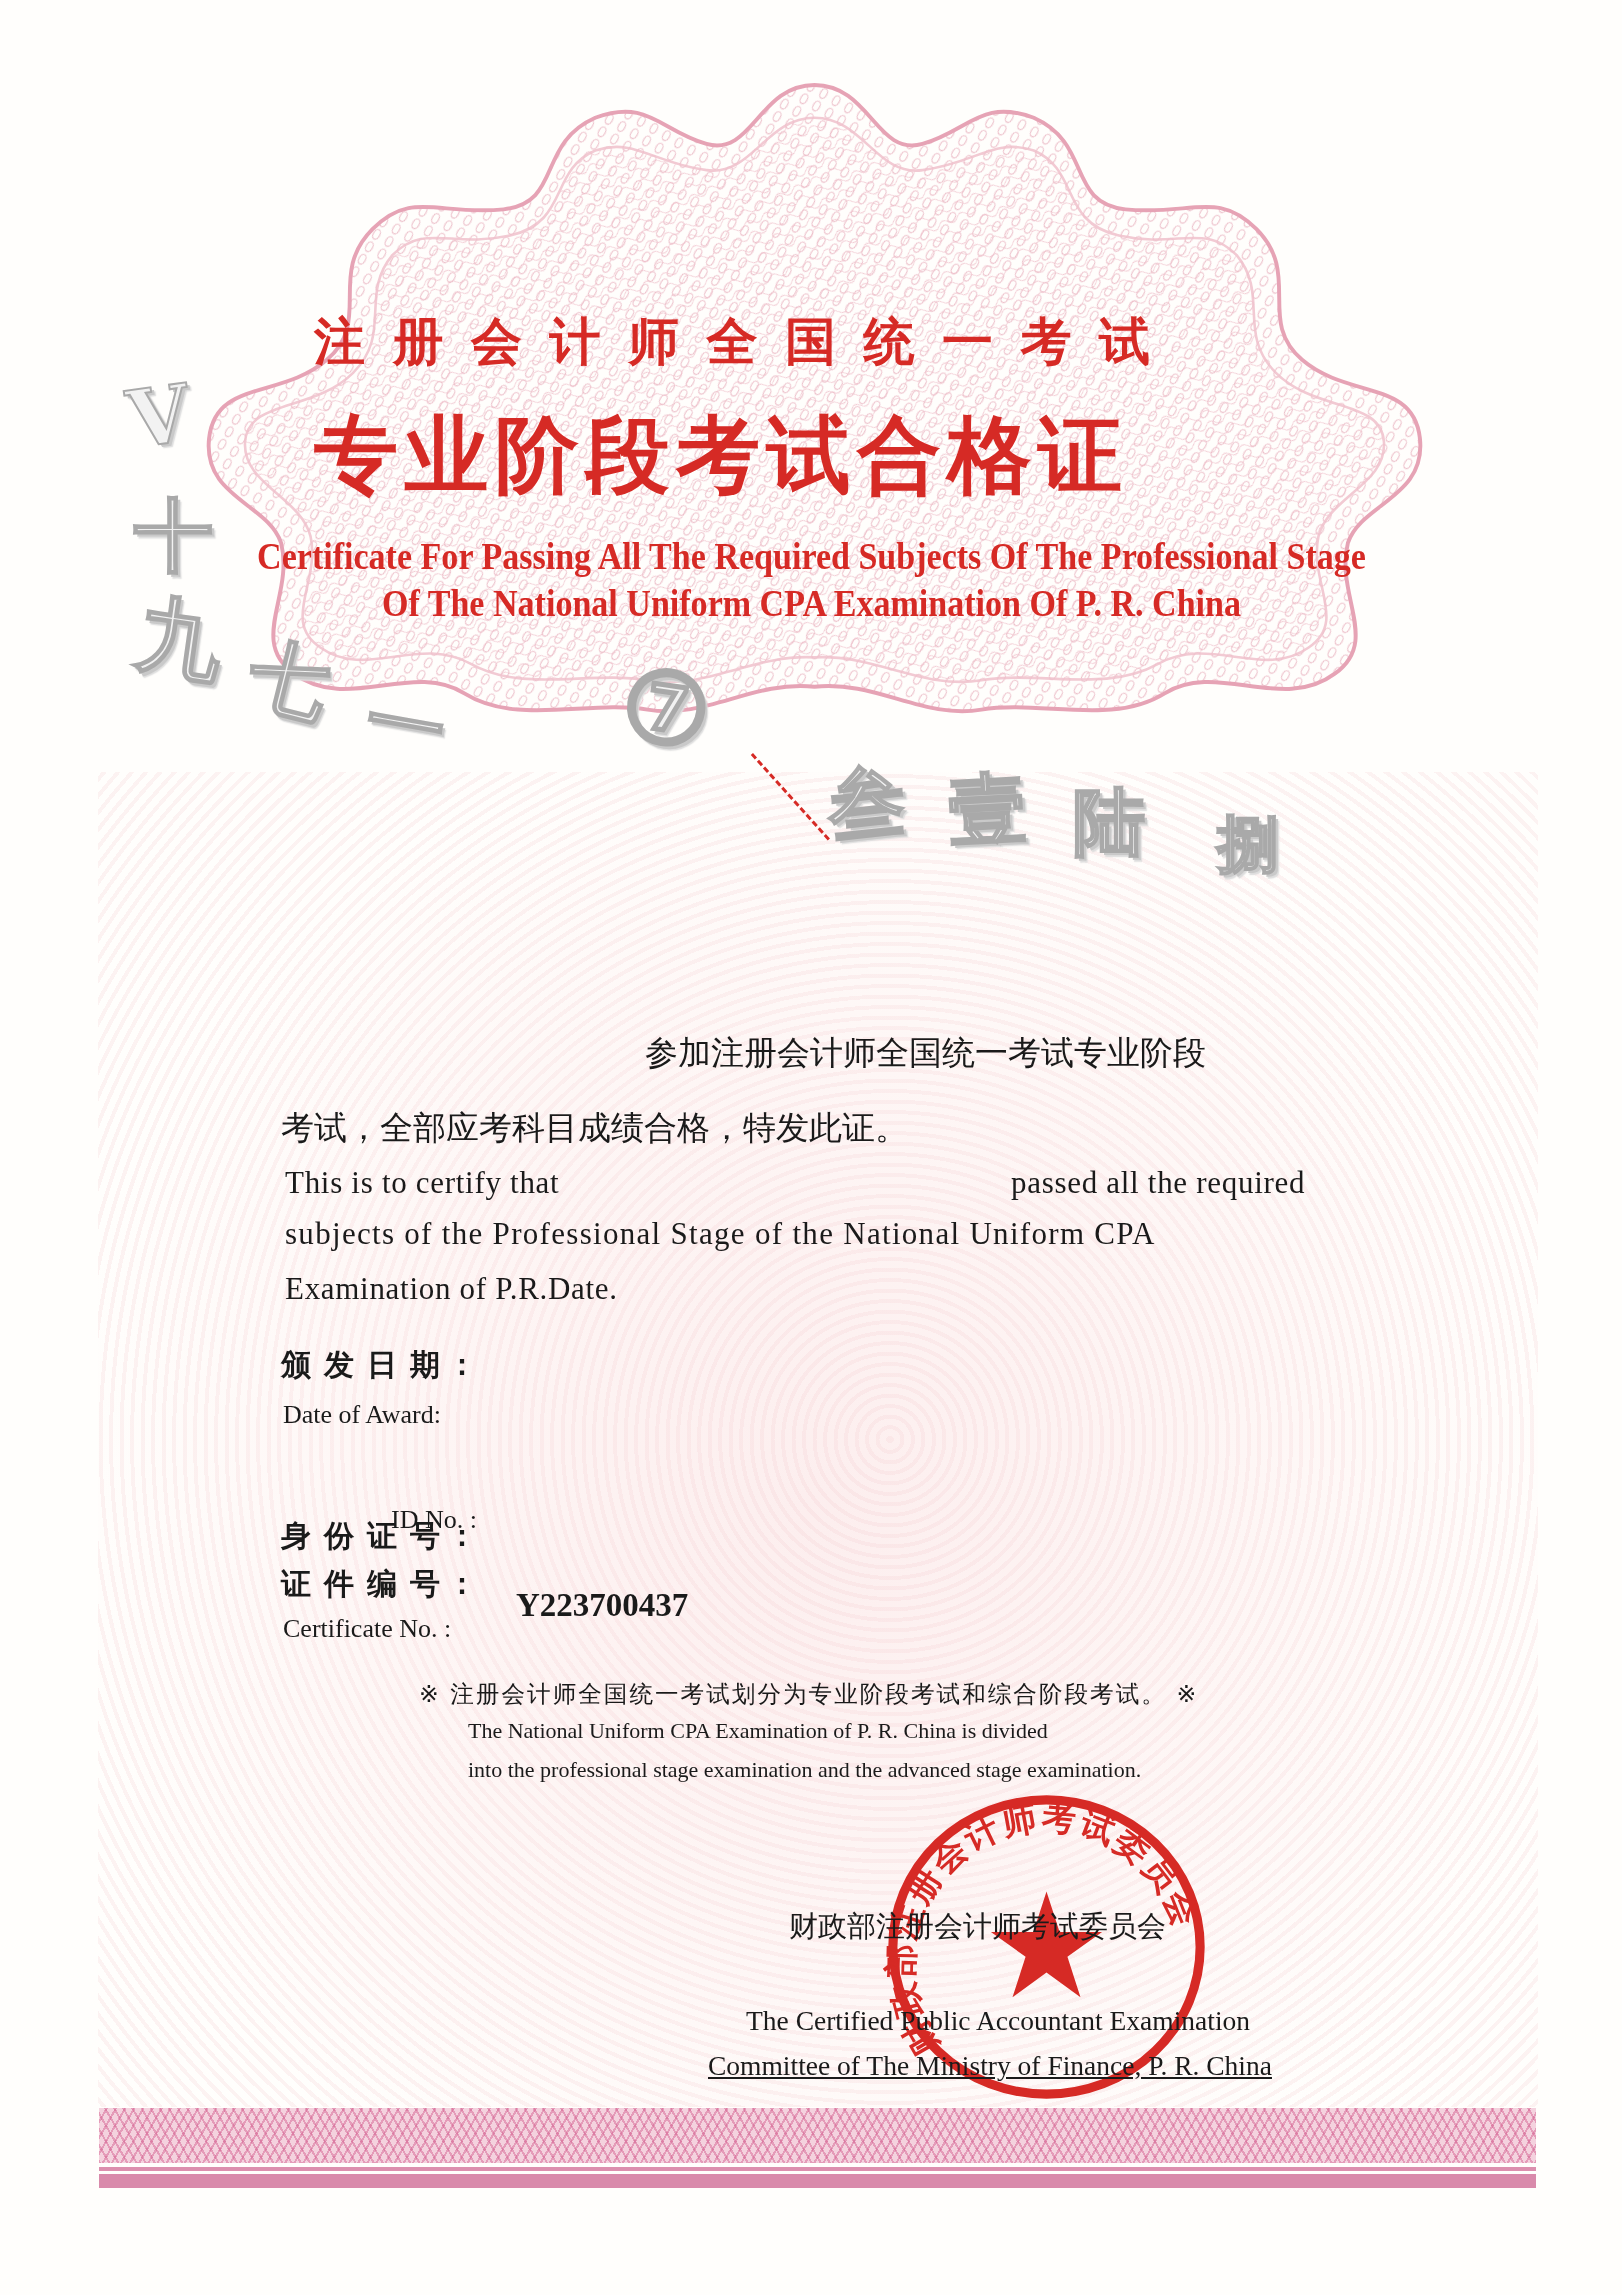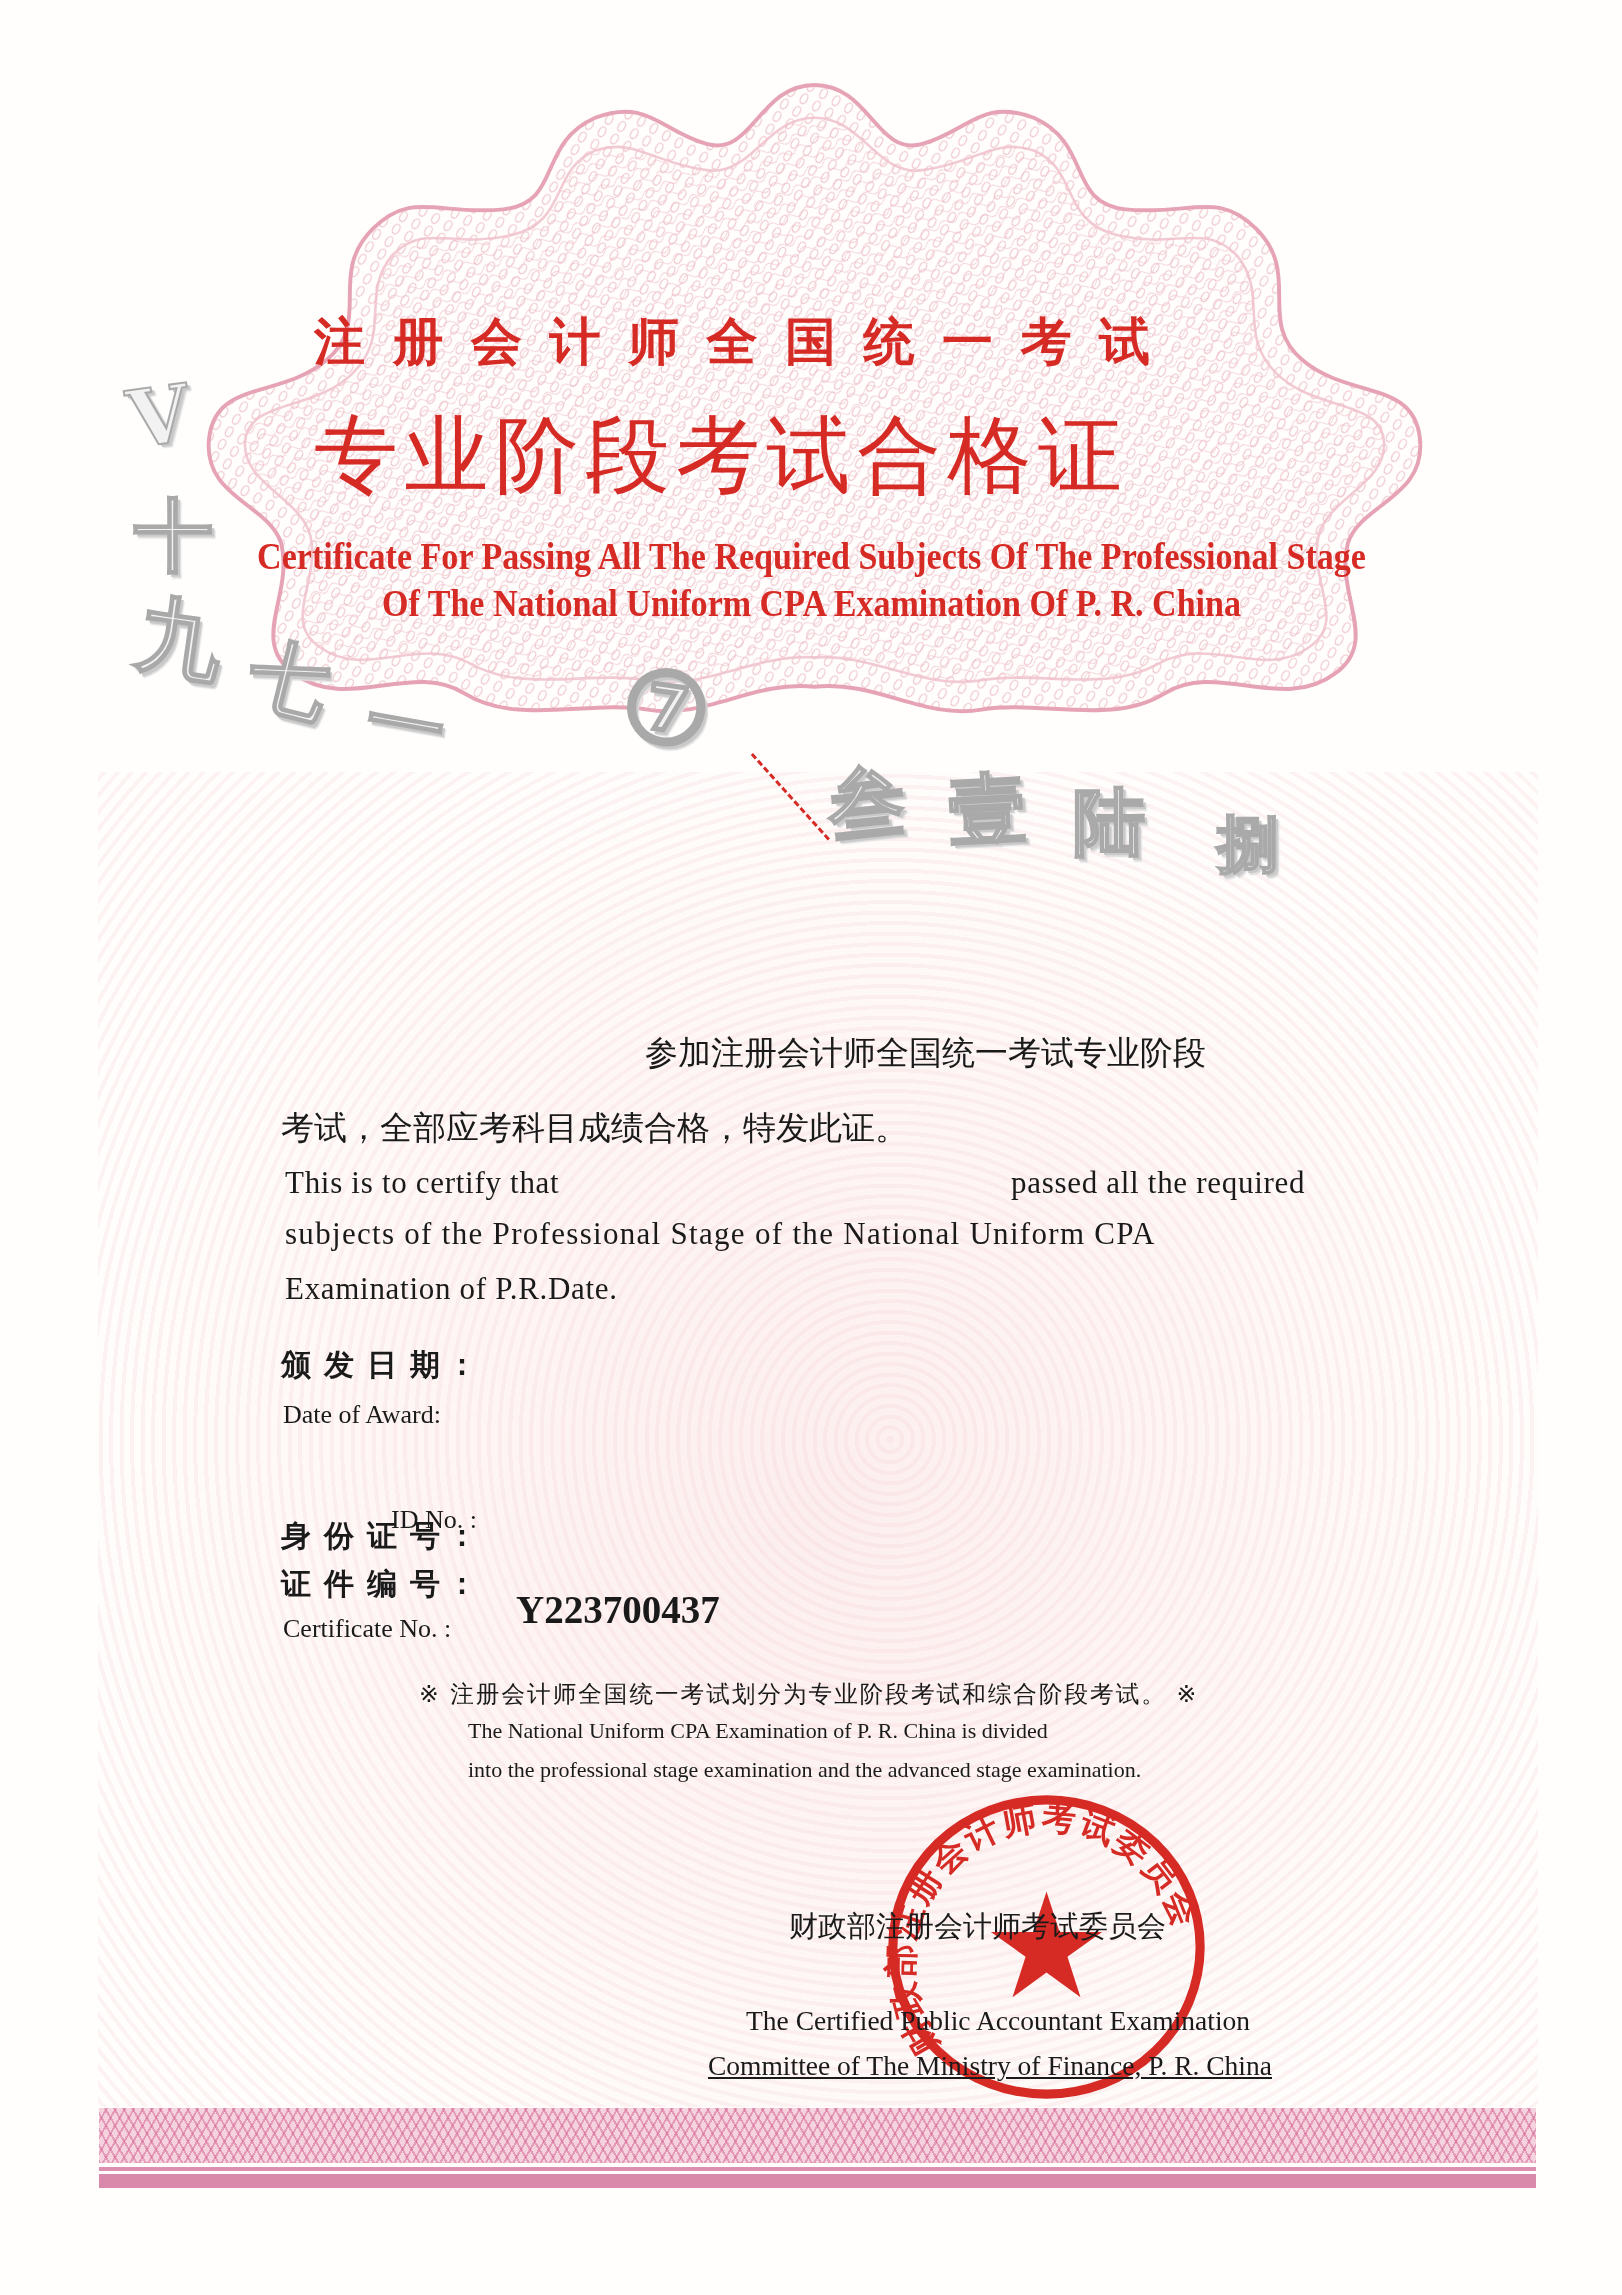--- a/index.html
+++ b/index.html
@@ -21,21 +21,21 @@
   }
   .rosette svg { width: 100%; height: 100%; display: block; }
 
   .title-cn-1 {
     position: absolute; left: 314px; top: 308px; width: 995px;
     font-family: "DejaVu Sans", sans-serif; font-weight: bold;
     font-size: 51px; letter-spacing: 27.5px; color: #d62a25; white-space: nowrap;
   }
   .title-cn-2 {
     position: absolute; left: 314px; top: 399px; width: 995px;
-    font-family: "DejaVu Sans", sans-serif; font-weight: normal;
+    font-family: "DejaVu Sans", sans-serif; font-weight: bold;
     font-size: 84px; letter-spacing: 6.5px; color: #d62a25; white-space: nowrap;
   }
   .title-en {
     position: absolute; left: 131px; top: 533px; width: 1361px; text-align: center;
     font-family: "Liberation Serif", serif; font-weight: bold;
     color: #d62a25; font-size: 37px; line-height: 47px; transform: scaleX(0.92);
     transform-origin: 50% 50%;
   }
   .title-en div { white-space: nowrap; }
 
@@ -70,21 +70,21 @@
 
   .field-cn {
     position: absolute; left: 281px; font-family: Liberation Mono, monospace;
     font-size: 30px; color: #1a1a1a; letter-spacing: 13px; white-space: nowrap; font-weight: bold;
   }
   .field-en {
     position: absolute; font-family: "Liberation Serif", serif; font-size: 26px; color: #1a1a1a; white-space: nowrap;
   }
   .cert-no {
     position: absolute; left: 516px; top: 1587px;
-    font-family: "Liberation Serif", serif; font-weight: bold; font-size: 39px; color: #1a1a1a;
+    font-family: "Liberation Serif", serif; font-weight: bold; font-size: 33px; color: #1a1a1a;
   }
 
   .note-cn {
     position: absolute; left: 419px; top: 1678px;
     font-family: "DejaVu Sans", sans-serif; font-size: 23.6px; color: #1a1a1a; white-space: nowrap; letter-spacing: 2px;
   }
   .note-en {
     position: absolute; left: 468px; font-family: "Liberation Serif", serif; font-size: 22px; color: #1a1a1a; white-space: nowrap;
   }
 

